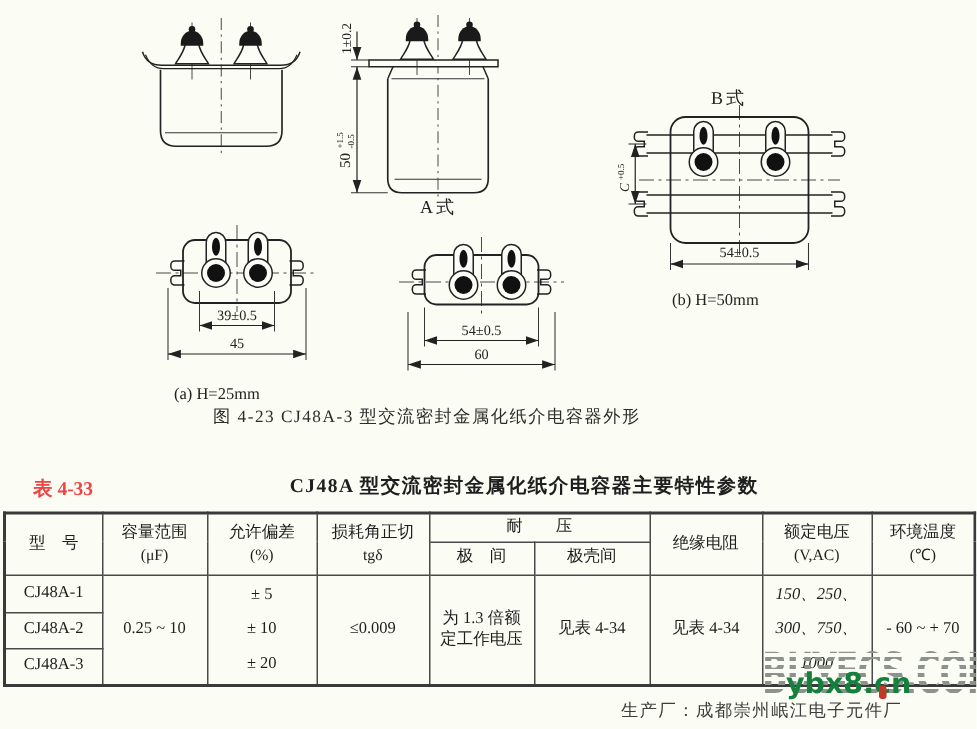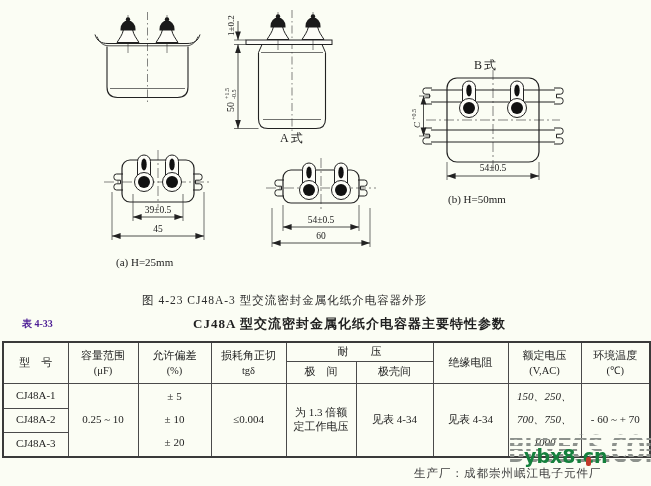--- a/index.html
+++ b/index.html
@@ -7,26 +7,26 @@
     position:relative;
     width:651px;height:486px;
     background:#fbfdf4;
     overflow:hidden;
     font-family:"Liberation Serif", serif;
     color:#222;
   }
   .fig-svg{position:absolute;left:0;top:0;}
   svg text{font-family:"Liberation Serif", serif;fill:#222;}
   .fig-caption{
-    position:absolute;left:142px;top:293px;
+    position:absolute;left:142px;top:270px;
     font-size:11.5px;letter-spacing:1px;color:#2c2c2c;white-space:nowrap;
   }
   .tbl-no{
     position:absolute;left:22px;top:317px;
-    font-size:10px;font-weight:bold;color:#4c1d95;
+    font-size:13px;font-weight:bold;color:#ef4444;
   }
   .tbl-title{
     position:absolute;left:0;top:315px;width:651px;text-align:center;
     font-size:13px;font-weight:bold;letter-spacing:1px;color:#1f1f1f;margin-left:24px;
   }
   table.spec{
     position:absolute;left:2px;top:341px;
     width:647px;height:115px;
     border-collapse:collapse;table-layout:fixed;
     font-size:11px;color:#1e1e1e;
@@ -257,30 +257,30 @@
       <th>极壳间</th>
     </tr>
     <tr style="height:25px">
       <td>CJ48A-1</td>
       <td rowspan="3">0.25 ~ 10</td>
       <td rowspan="3" class="tol-lines">
         <span class="ln">± 5</span>
         <span class="ln">± 10</span>
         <span class="ln">± 20</span>
       </td>
-      <td rowspan="3">≤0.004</td>
+      <td rowspan="3">≤0.009</td>
       <td rowspan="3">
         <span class="ln">为 1.3 倍额</span>
         <span class="ln">定工作电压</span>
       </td>
       <td rowspan="3">见表 4-34</td>
       <td rowspan="3">见表 4-34</td>
       <td rowspan="3" class="rv-lines">
         <span class="ln">150、250、</span>
-        <span class="ln">700、750、</span>
+        <span class="ln">300、750、</span>
         <span class="ln">1000</span>
       </td>
       <td rowspan="3">- 60 ~ + 70</td>
     </tr>
     <tr style="height:24px">
       <td>CJ48A-2</td>
     </tr>
     <tr style="height:25px">
       <td>CJ48A-3</td>
     </tr>

